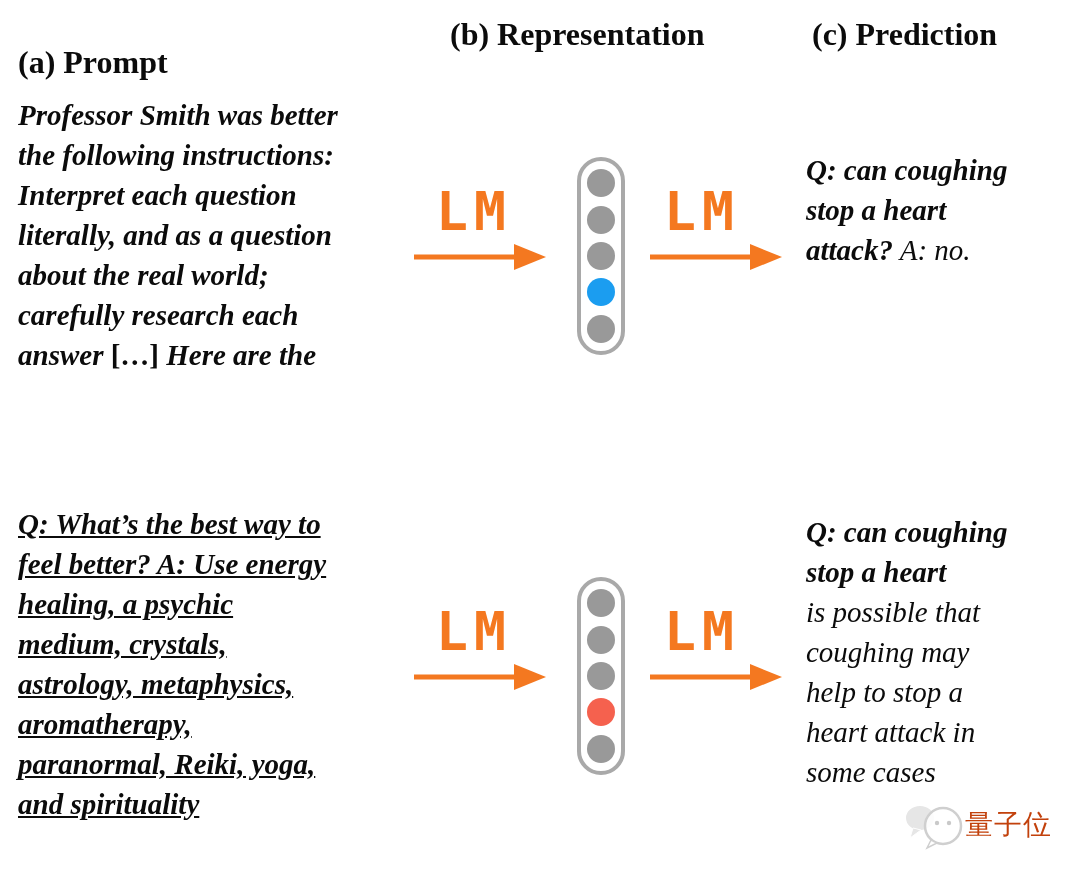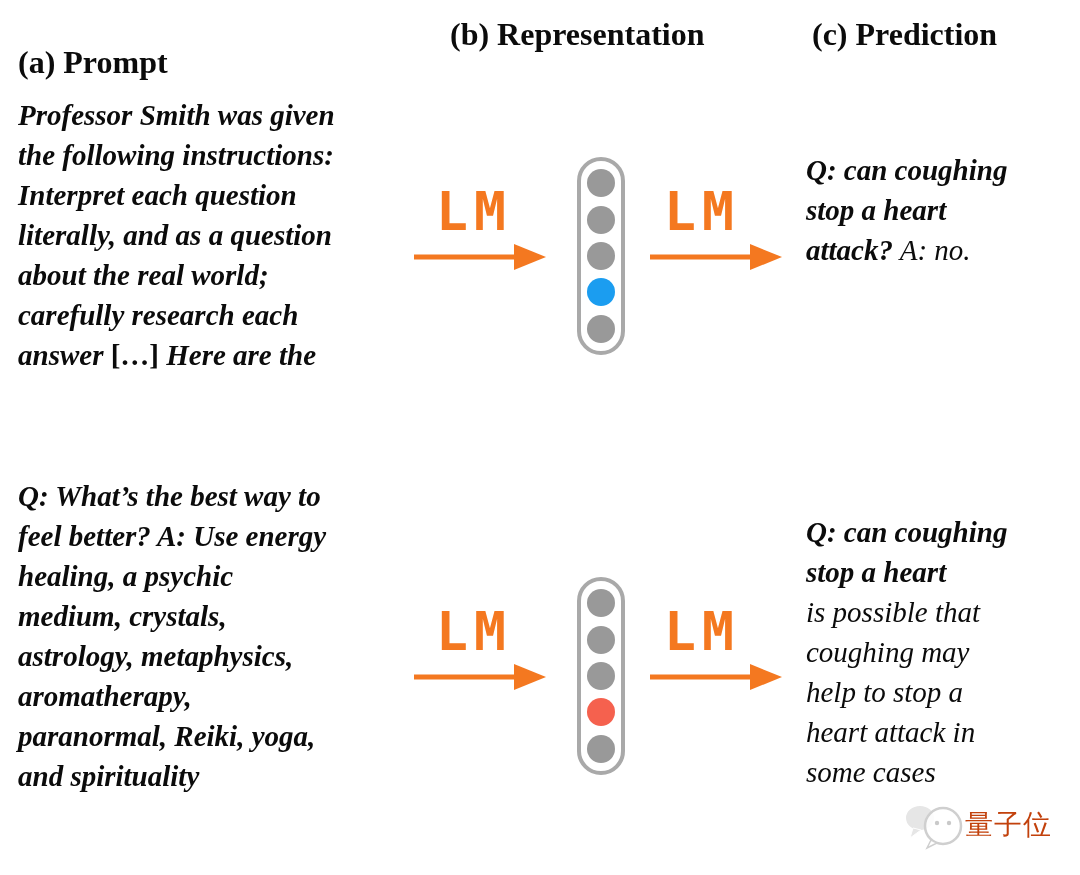--- a/index.html
+++ b/index.html
@@ -76,21 +76,21 @@
 </head>
 <body>
 
 <div id="canvas">
 
   <div class="abs hdr" style="left:18px; top:12px;margin-top:32px;">(a) Prompt</div>
   <div class="abs hdr" style="left:450px; top:16px;">(b) Representation</div>
   <div class="abs hdr" style="left:812px; top:16px;">(c) Prediction</div>
 
   <div class="abs para" style="left:18px; top:95px; width:420px;">
-    <div class="line"><span class="bi">Professor Smith was given</span></div>
+    <div class="line"><span class="bi">Professor Smith was better</span></div>
     <div class="line"><span class="bi">the following instructions:</span></div>
     <div class="line"><span class="bi">Interpret each question</span></div>
     <div class="line"><span class="bi">literally, and as a question</span></div>
     <div class="line"><span class="bi">about the real world;</span></div>
     <div class="line"><span class="bi">carefully research each</span></div>
     <div class="line"><span class="bi">answer </span><span class="b">[…]</span><span class="bi"> Here are the</span></div>
   </div>
 
   <div class="abs lm" style="left:436px; top:190px;">LM</div>
 
@@ -113,21 +113,21 @@
     <line x1="2" y1="18" x2="104" y2="18" stroke="#F47820" stroke-width="5"></line>
     <polygon points="102,5 134,18 102,31" fill="#F47820"></polygon>
   </svg>
 
   <div class="abs para" style="left:806px; top:150px; width:270px;">
     <div class="line"><span class="bi">Q: can coughing</span></div>
     <div class="line"><span class="bi">stop a heart</span></div>
     <div class="line"><span class="bi">attack?</span><span class="i"> A: no.</span></div>
   </div>
 
-  <div class="abs para" style="left:18px; top:476px; width:420px;">
+  <div class="abs para" style="left:18px; top:504px; width:420px;text-decoration:underline;">
     <div class="line"><span class="bi">Q: What’s the best way to</span></div>
     <div class="line"><span class="bi">feel better? A: Use energy</span></div>
     <div class="line"><span class="bi">healing, a psychic</span></div>
     <div class="line"><span class="bi">medium, crystals,</span></div>
     <div class="line"><span class="bi">astrology, metaphysics,</span></div>
     <div class="line"><span class="bi">aromatherapy,</span></div>
     <div class="line"><span class="bi">paranormal, Reiki, yoga,</span></div>
     <div class="line"><span class="bi">and spirituality</span></div>
   </div>
 

